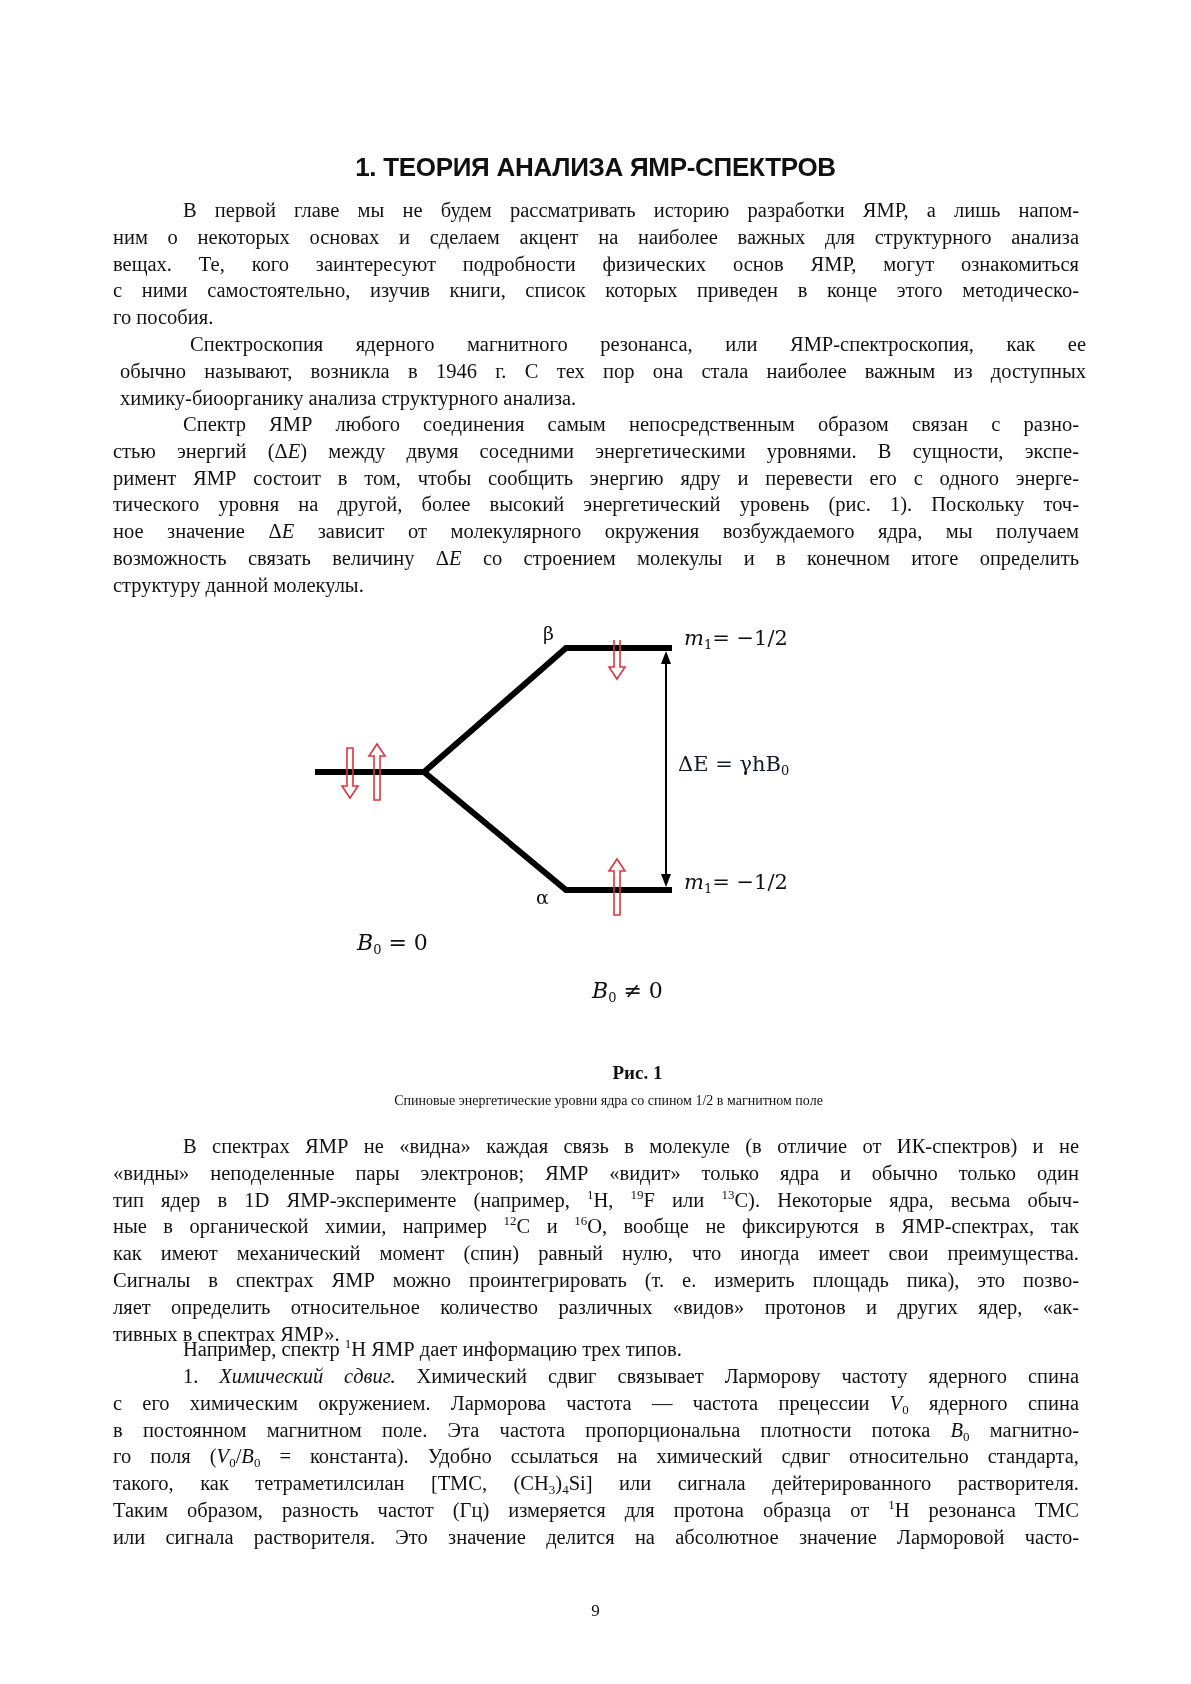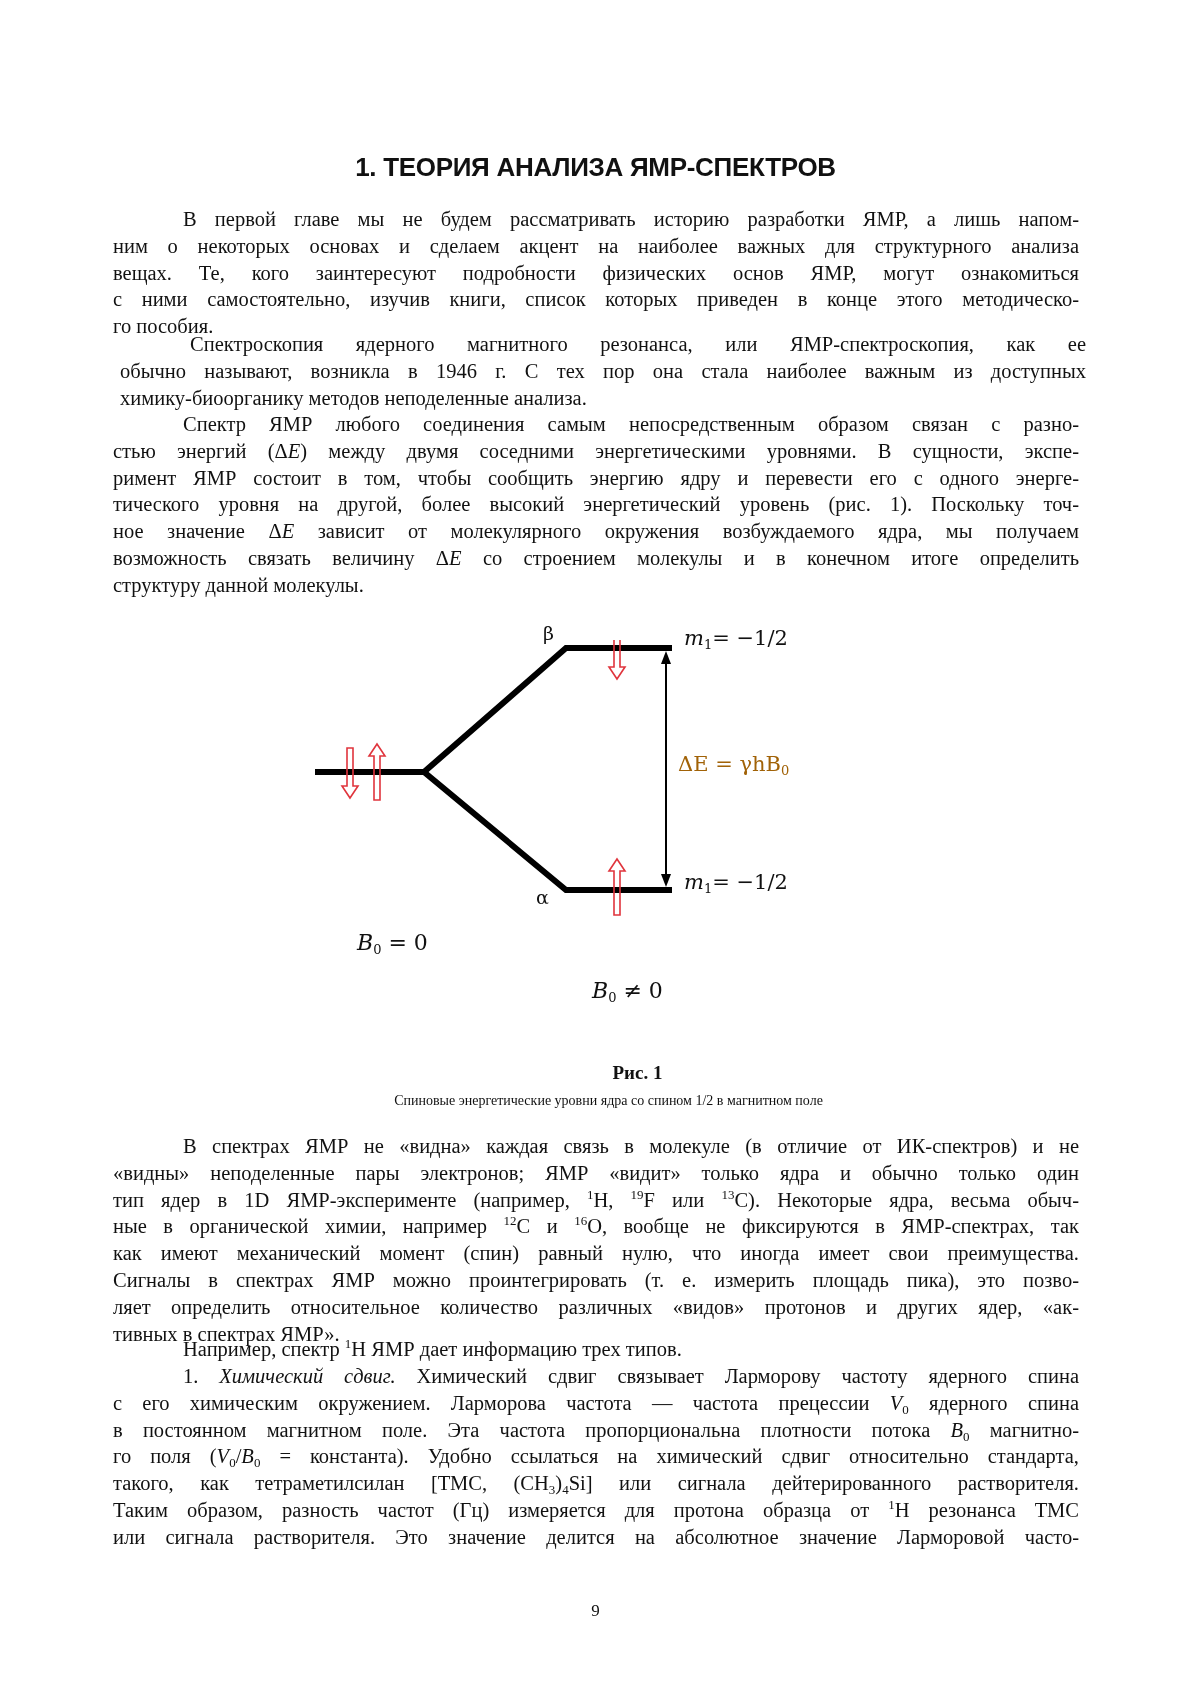--- a/index.html
+++ b/index.html
@@ -34,32 +34,32 @@
     font-family: "Liberation Serif", serif; font-size: 17px;
   }
 </style>
 </head>
 <body>
 
 <div class="page">
 
   <div class="title">1. ТЕОРИЯ АНАЛИЗА ЯМР-СПЕКТРОВ</div>
 
-  <div class="para" style="top:206px;">
+  <div class="para" style="top:197px;">
     <span class="line indent">В первой главе мы не будем рассматривать историю разработки ЯМР, а лишь напом-</span>
     <span class="line">ним о некоторых основах и сделаем акцент на наиболее важных для структурного анализа</span>
     <span class="line">вещах. Те, кого заинтересуют подробности физических основ ЯМР, могут ознакомиться</span>
     <span class="line">с ними самостоятельно, изучив книги, список которых приведен в конце этого методическо-</span>
     <span class="line last">го пособия.</span>
   </div>
 
   <div class="para" style="top:331px;margin-left:7px;">
     <span class="line indent">Спектроскопия ядерного магнитного резонанса, или ЯМР-спектроскопия, как ее</span>
     <span class="line">обычно называют, возникла в 1946 г. С тех пор она стала наиболее важным из доступных</span>
-    <span class="line last">химику-биоорганику методов неподеленные анализа.</span>
+    <span class="line last">химику-биоорганику анализа структурного анализа.</span>
   </div>
 
   <div class="para" style="top:411px;">
     <span class="line indent">Спектр ЯМР любого соединения самым непосредственным образом связан с разно-</span>
     <span class="line"><span>стью энергий (Δ</span><i>E</i><span>) между двумя соседними энергетическими уровнями. В сущности, экспе-</span></span>
     <span class="line">римент ЯМР состоит в том, чтобы сообщить энергию ядру и перевести его с одного энерге-</span>
     <span class="line">тического уровня на другой, более высокий энергетический уровень (рис. 1). Поскольку точ-</span>
     <span class="line"><span>ное значение Δ</span><i>E</i><span> зависит от молекулярного окружения возбуждаемого ядра, мы получаем</span></span>
     <span class="line"><span>возможность связать величину Δ</span><i>E</i><span> со строением молекулы и в конечном итоге определить</span></span>
     <span class="line last">структуру данной молекулы.</span>
@@ -78,21 +78,21 @@
       <path d="M314,-18 L320,-18 L320,28 L325,28 L317,40 L309,28 L314,28 Z" transform="translate(0,-1)" fill="none" stroke="#e0343c" stroke-width="1.6"></path>
       <path d="M314,275 L320,275 L320,231 L325,231 L317,219 L309,231 L314,231 Z" fill="none" stroke="#e0343c" stroke-width="1.6"></path>
     </svg>
 
     <span class="fig-label" style="left:243px; top:-18px; font-size:19px;">β</span>
     <span class="fig-label" style="left:236px; top:246px; font-size:19px;">α</span>
 
     <span class="fig-label" style="left:384px; top:-14px; font-size:21px;"><i>m</i><sub>1</sub><span>= −1/2</span></span>
     <span class="fig-label" style="left:384px; top:230px; font-size:21px;"><i>m</i><sub>1</sub><span>= −1/2</span></span>
 
-    <span class="fig-label" style="left:378px; top:112px; font-size:21px; color:#a16207;"><span>ΔE = γhB</span><sub>0</sub></span>
+    <span class="fig-label" style="left:378px; top:112px; font-size:21px; color:#0f172a;"><span>ΔE = γhB</span><sub>0</sub></span>
 
     <span class="fig-label" style="left:57px; top:290px; font-size:22px;"><i>B</i><sub>0</sub><span> = 0</span></span>
     <span class="fig-label" style="left:292px; top:292px; font-size:22px;margin-top:46px;"><i>B</i><sub>0</sub><span> ≠ 0</span></span>
   </div>
 
   <div class="cap-title">Рис. 1</div>
   <div class="cap-text">Спиновые энергетические уровни ядра со спином 1/2 в магнитном поле</div>
 
   <div class="para" style="top:1122px;margin-top:11px;">
     <span class="line indent">В спектрах ЯМР не «видна» каждая связь в молекуле (в отличие от ИК-спектров) и не</span>

